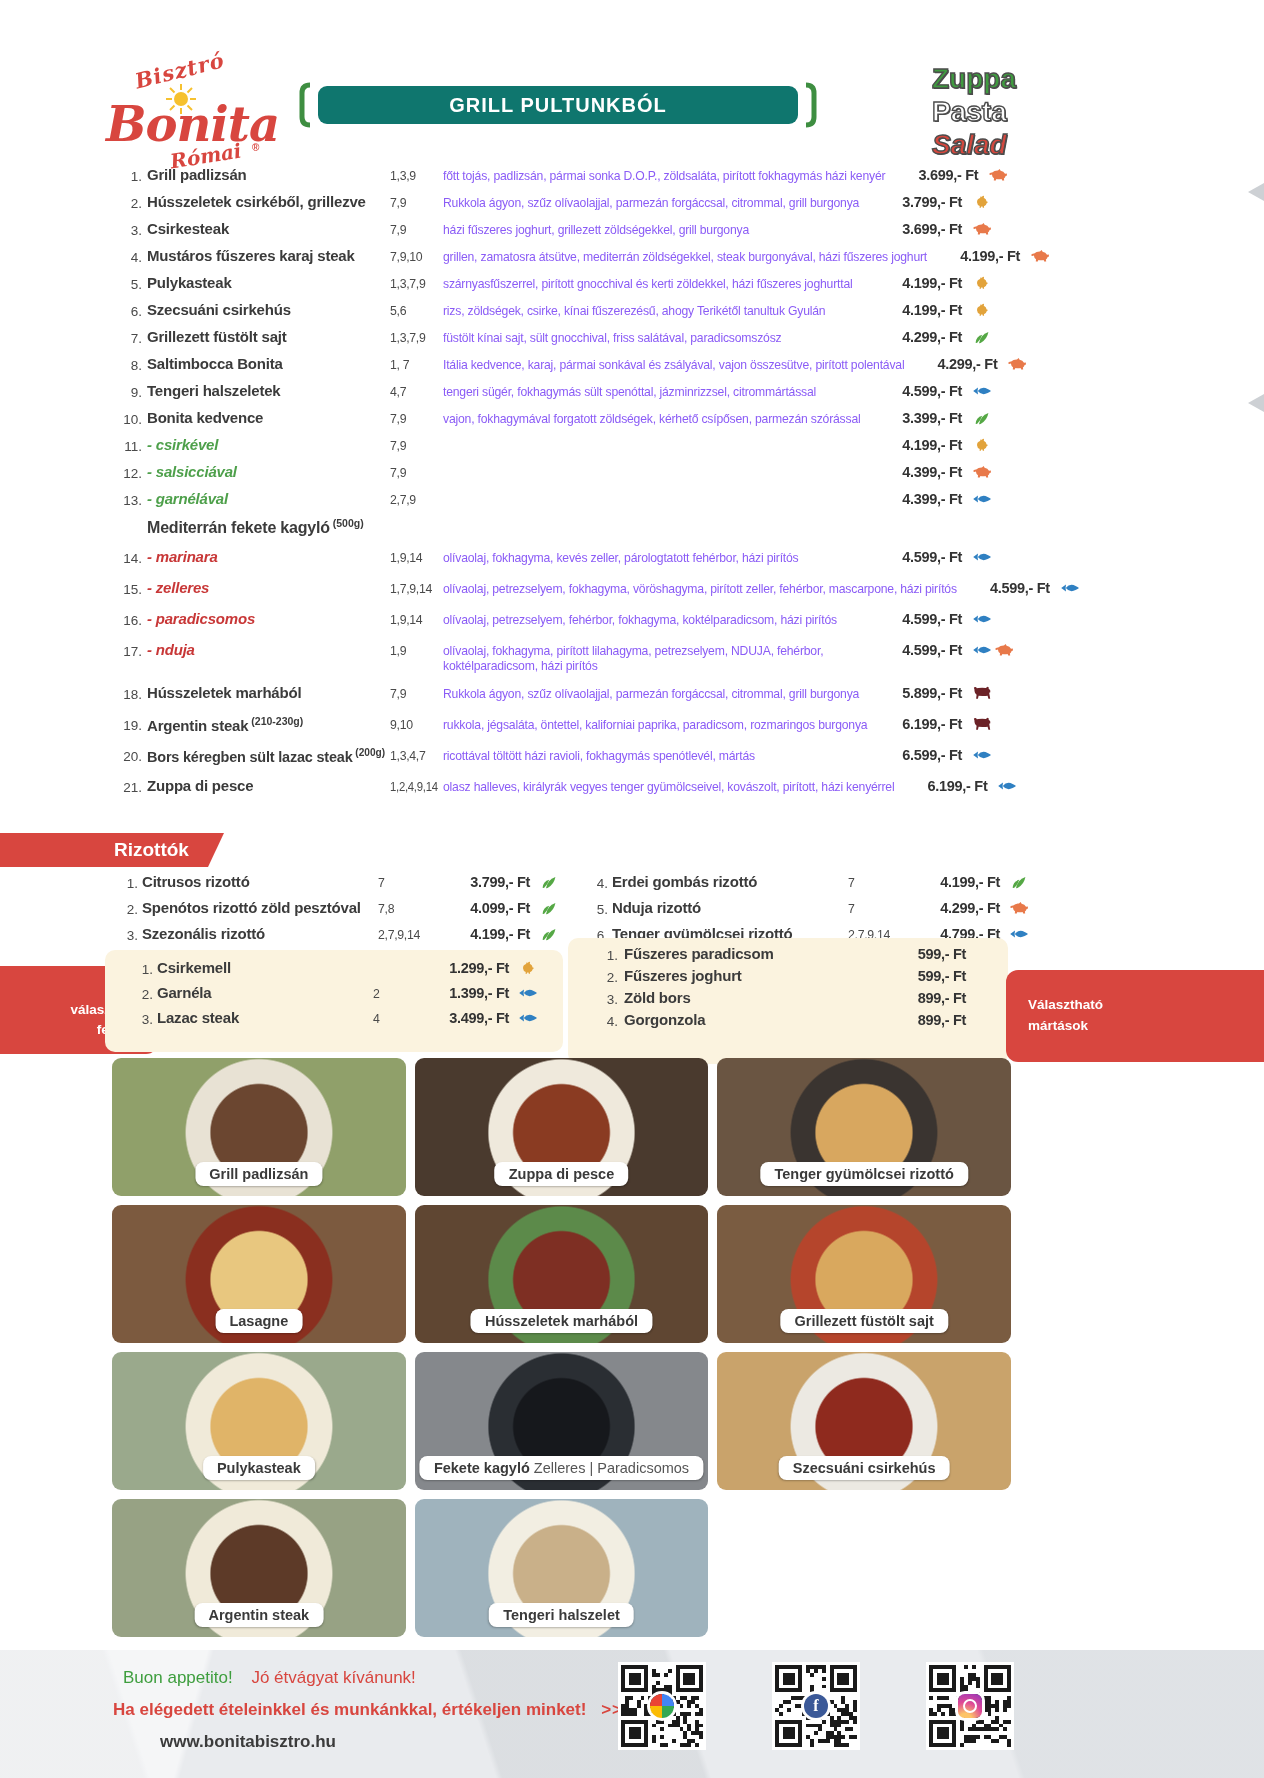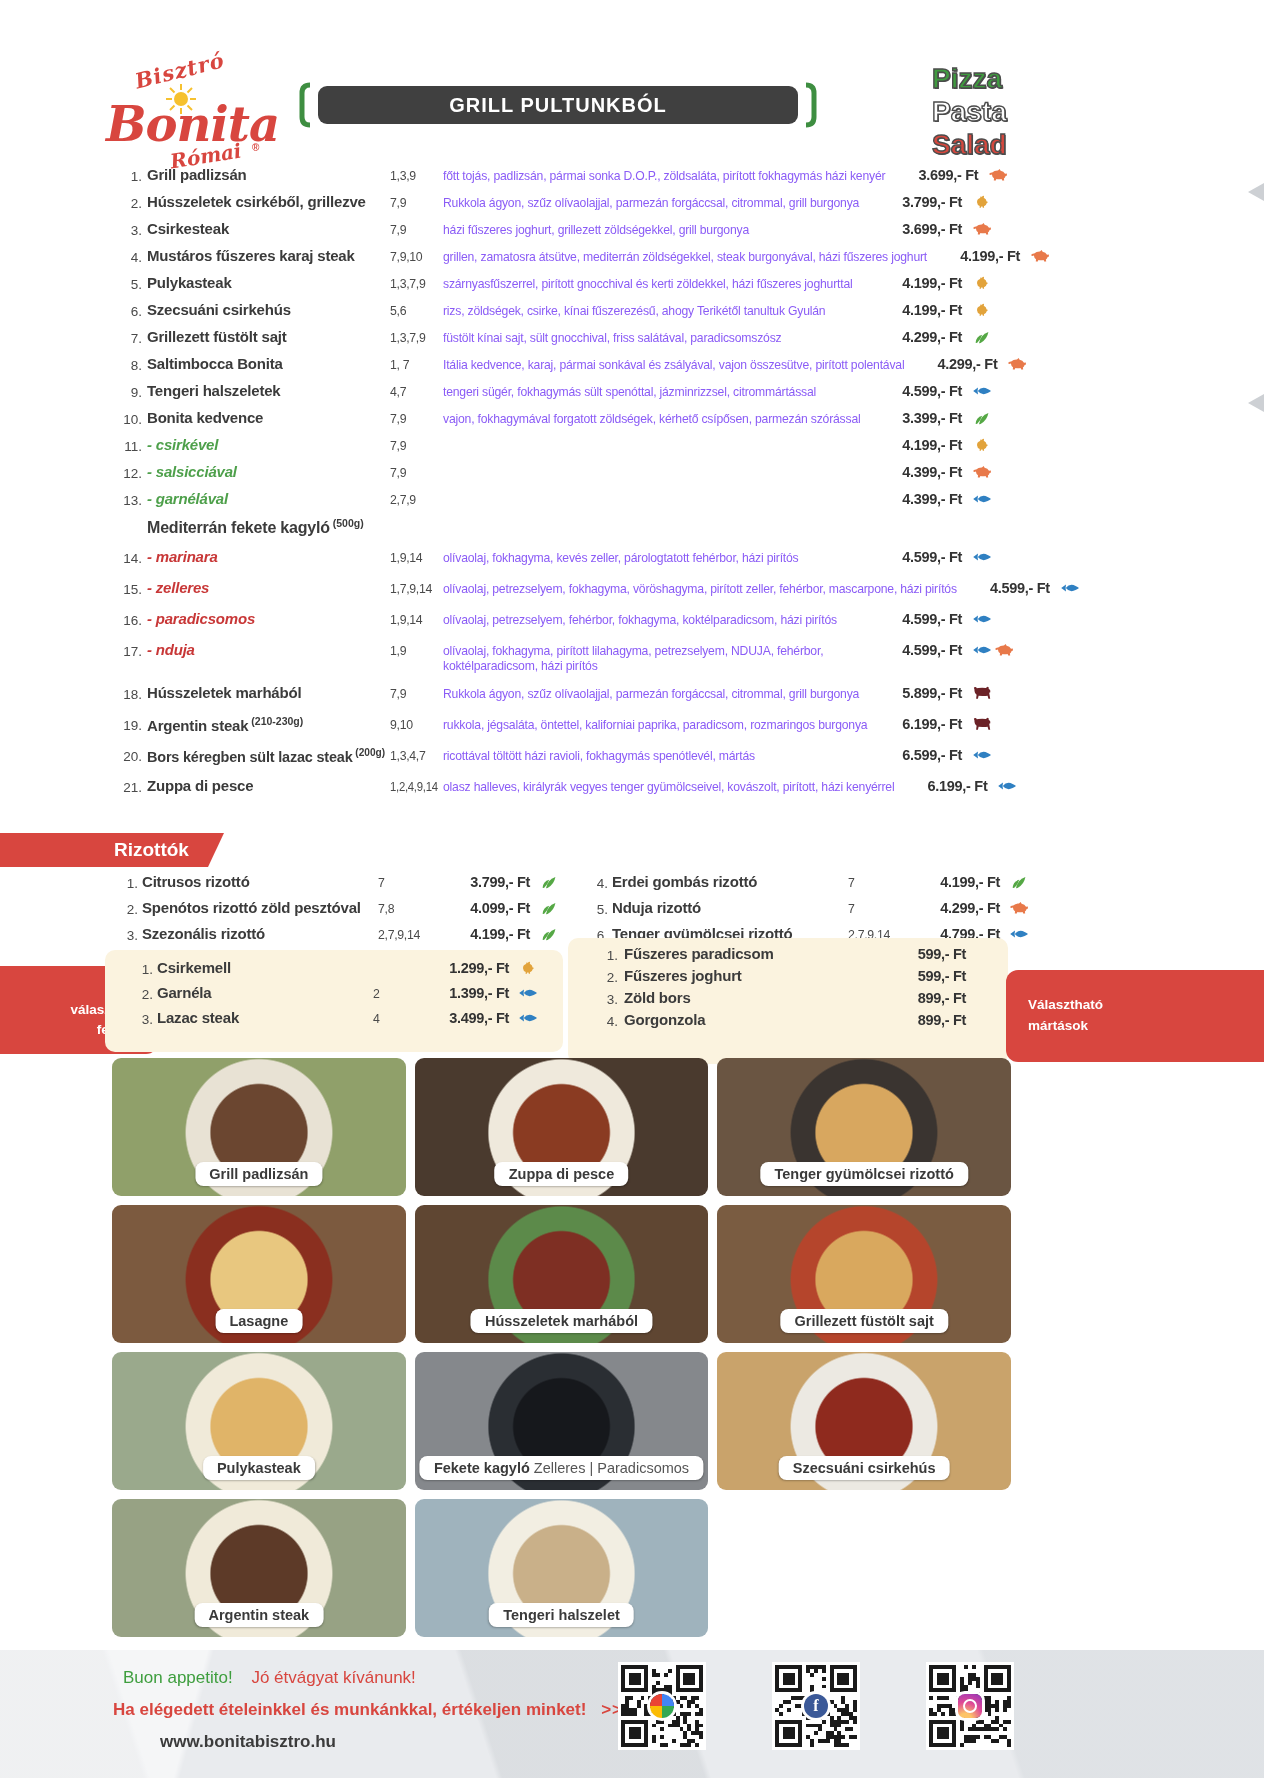--- a/index.html
+++ b/index.html
@@ -11,21 +11,21 @@
   .logo .l-top{position:absolute;left:30px;top:0;font-family:"DejaVu Serif",serif;font-style:italic;
         font-weight:bold;color:#D8463F;font-size:21px;transform:rotate(-14deg);letter-spacing:1px;}
   .logo .l-sun{position:absolute;left:62px;top:26px;width:30px;height:30px;}
   .logo .l-main{position:absolute;left:2px;top:38px;font-family:"DejaVu Serif",serif;font-style:italic;
         font-weight:bold;color:#D8463F;font-size:48px;letter-spacing:-1px;}
   .logo .l-reg{position:absolute;left:148px;top:84px;color:#D8463F;font-size:10px;font-weight:bold;}
   .logo .l-bottom{position:absolute;left:66px;top:86px;font-family:"DejaVu Serif",serif;font-style:italic;
         font-weight:bold;color:#D8463F;font-size:20px;transform:rotate(-9deg);}
 
   .banner-wrap{position:absolute;left:298px;top:82px;width:520px;height:46px;display:flex;align-items:center;}
-  .banner-band{flex:1;height:38px;background:#404040;border-radius:9px;margin:0 6px;
+  .banner-band{flex:1;height:38px;background:#0f766e;border-radius:9px;margin:0 6px;
         display:flex;align-items:center;justify-content:center;}
   .banner-band span{color:#fff;font-weight:bold;font-size:20px;letter-spacing:1px;}
   .bracket{width:14px;height:46px;flex:0 0 auto;}
   .bracket.right{transform:scaleX(-1);}
 
   .cuisine{position:absolute;left:932px;top:62px;line-height:33px;font-weight:bold;font-size:28px;
         letter-spacing:0;}
   .cuisine div{-webkit-text-stroke:1.4px #4c4c4c;text-shadow:1px 1px 0 #4c4c4c;}
 
   .edge-mark{position:absolute;right:0;width:0;height:0;border-right:16px solid #cdd0d4;
@@ -146,23 +146,23 @@
       <span>GRILL PULTUNKBÓL</span>
     </div>
     <span class="bracket right">
       <svg viewBox="0 0 14 46">
           <path d="M12 3 Q4 3 4 11 L4 35 Q4 43 12 43" fill="none" stroke="#3E8E41" stroke-width="5"></path>
         </svg>
     </span>
   </div>
 
   <div class="cuisine" id="cuisine">
-      <div style="color: rgb(63, 155, 63);">Pizza</div>
+      <div style="color: rgb(63, 155, 63);">Zuppa</div>
       <div style="color: rgb(255, 255, 255);">Pasta</div>
-      <div style="color: rgb(212, 72, 62);">Salad</div>
+      <div style="color: rgb(212, 72, 62); font-style: italic;">Salad</div>
     </div>
 
   <div class="edge-mark" style="top:183px;"></div>
   <div class="edge-mark" style="top:394px;"></div>
 
   <div class="grill-rows" id="grill-rows">
       <div class="grow">
         <span class="num">1.</span>
         <span class="gname">Grill padlizsán</span>
         <span class="alg">1,3,9</span>

